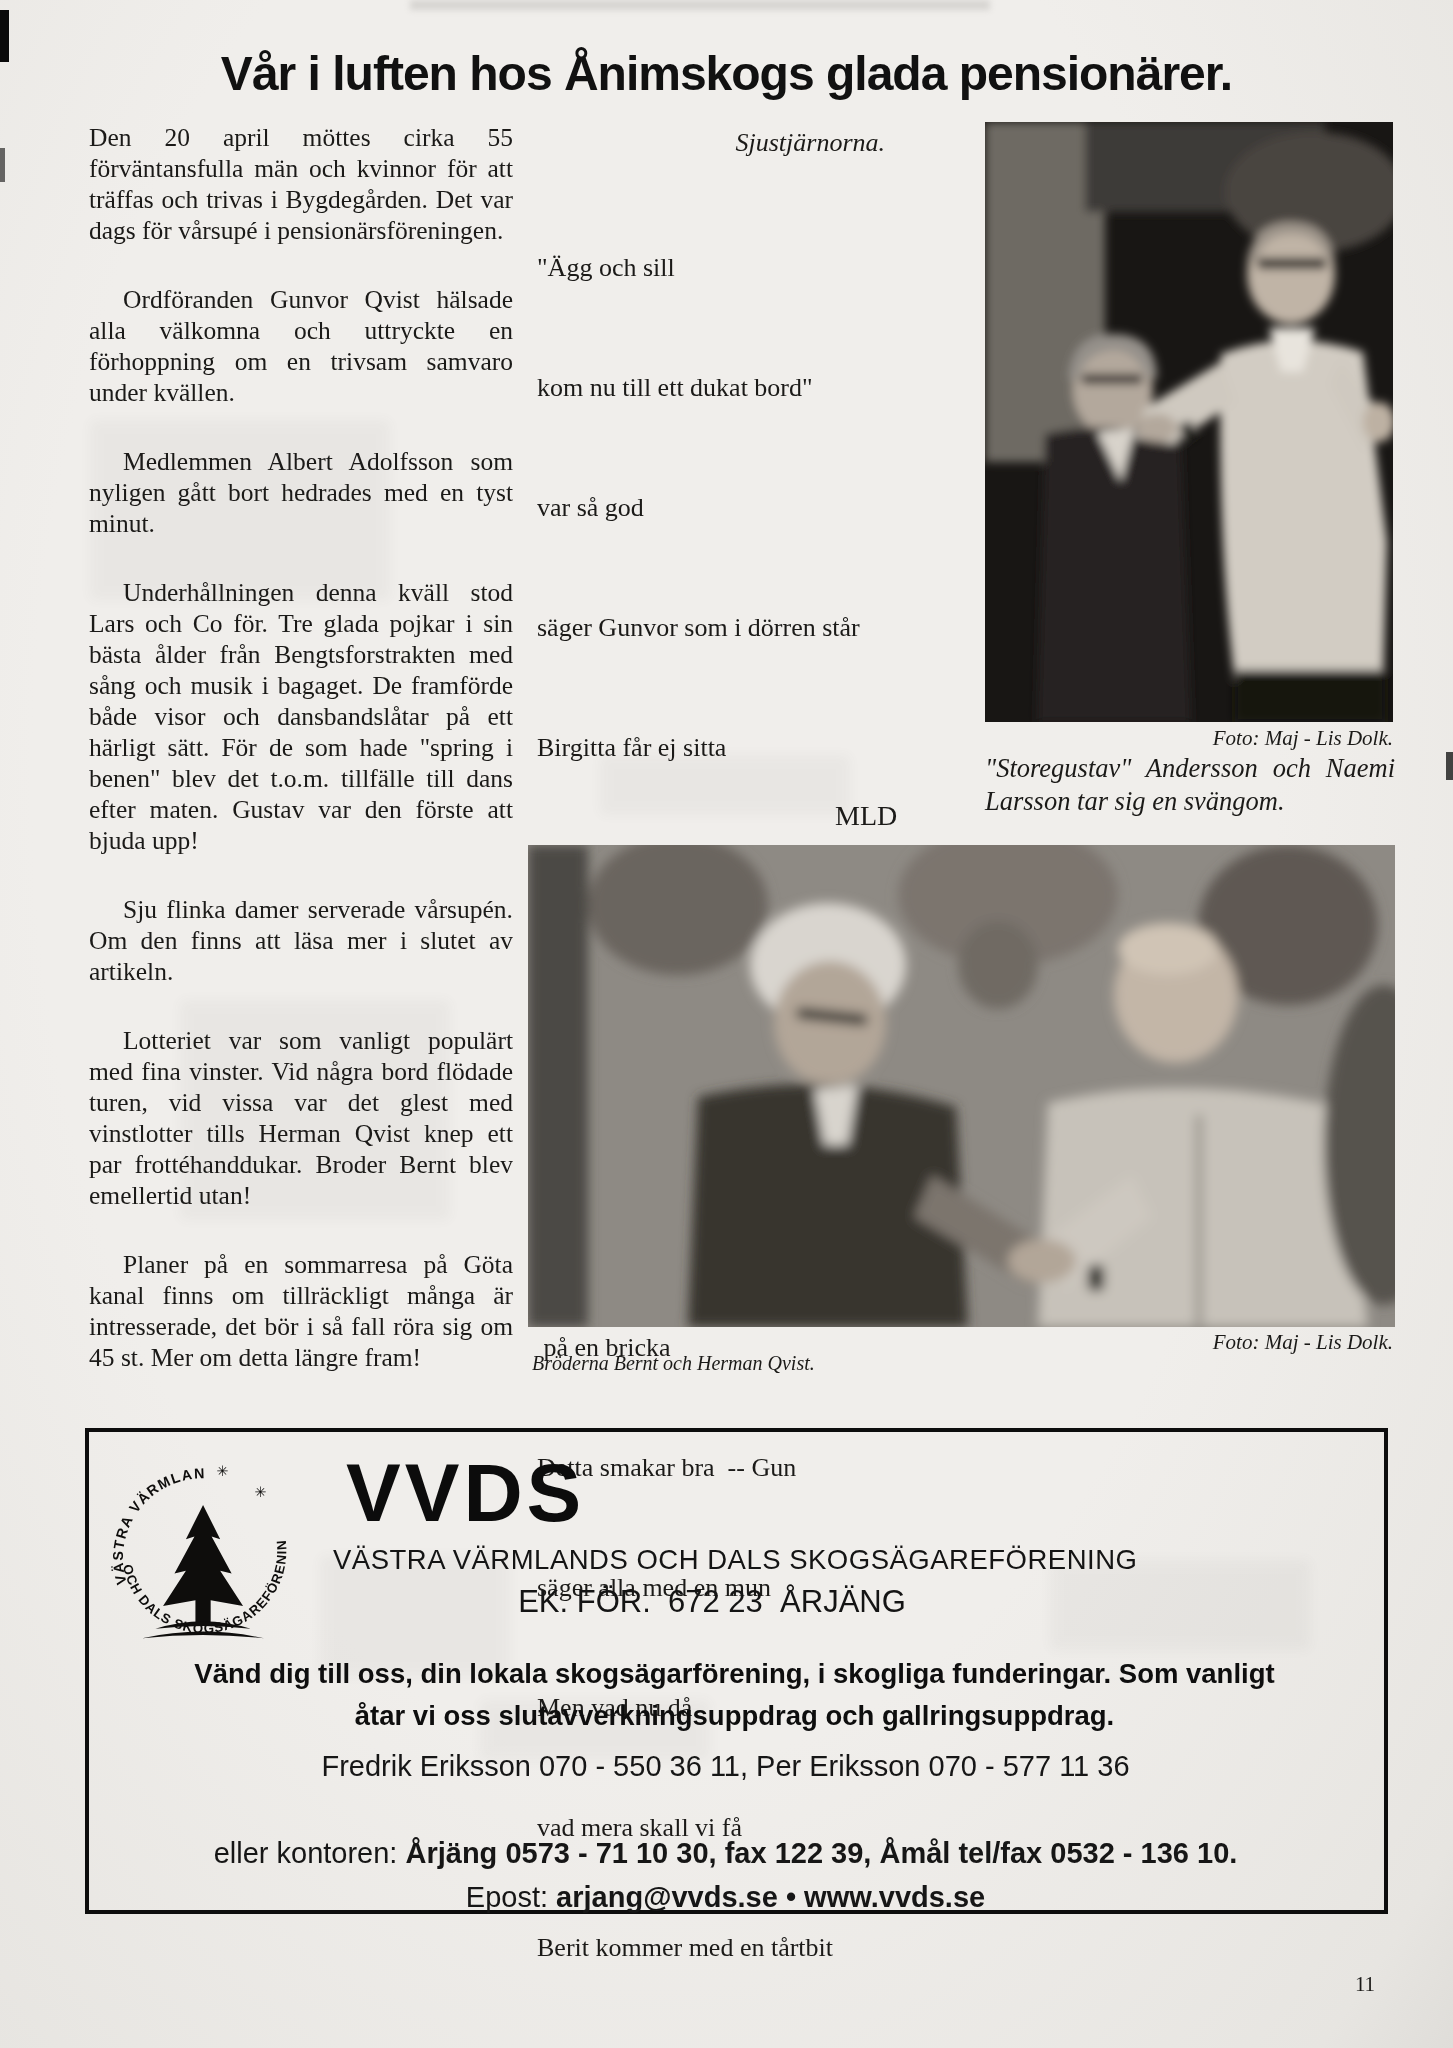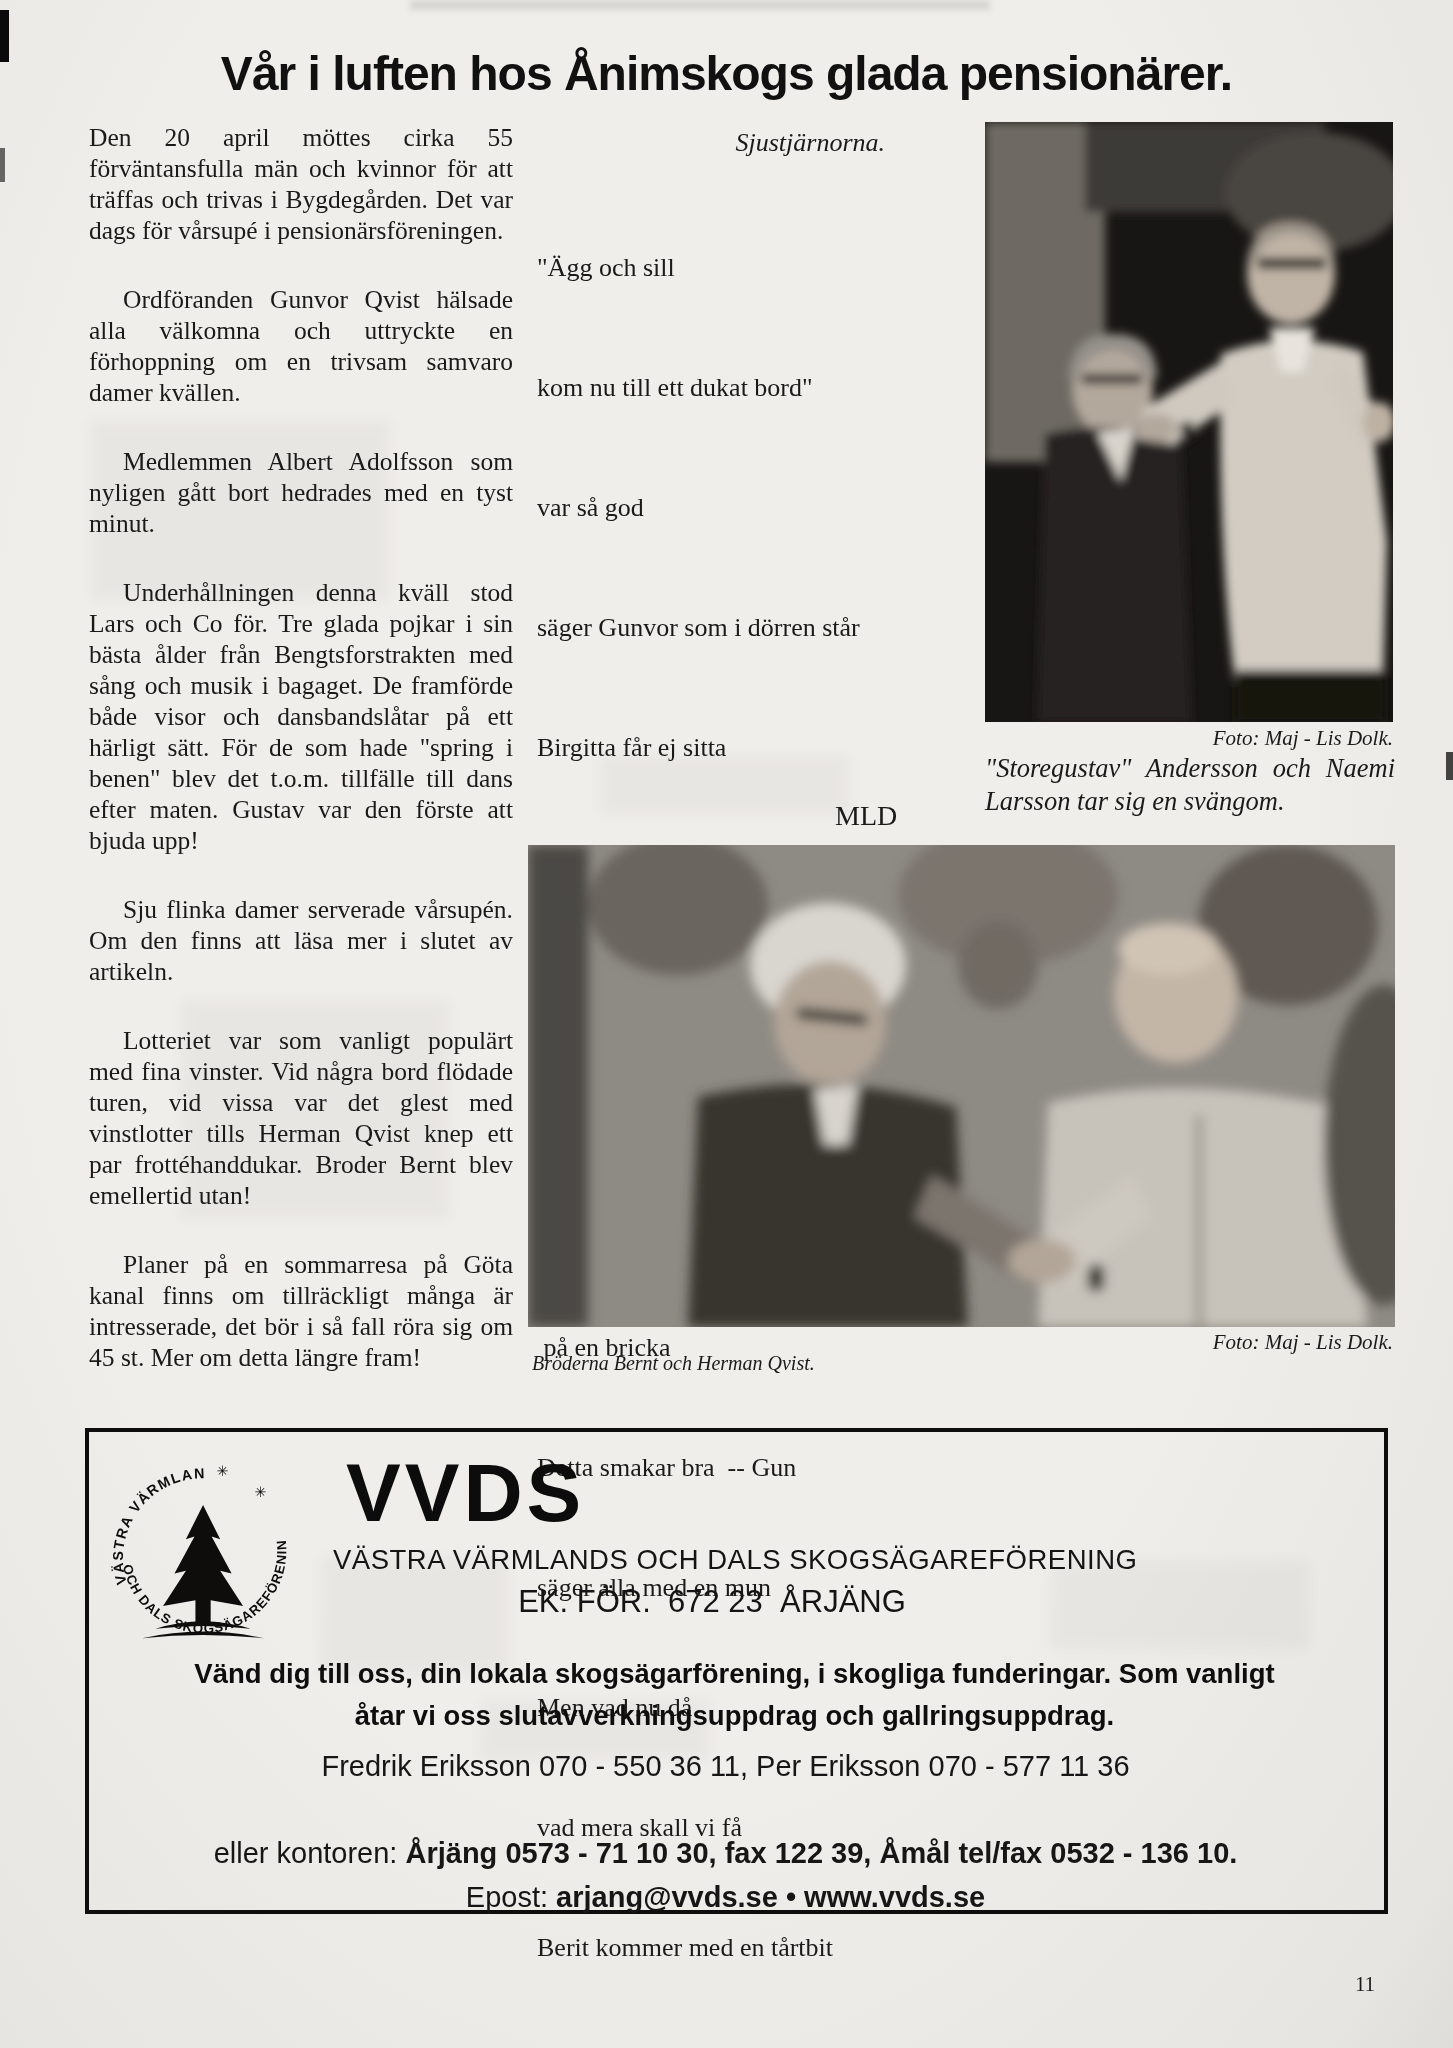--- a/index.html
+++ b/index.html
@@ -69,21 +69,21 @@
   <div class="ghost" style="left:600px;top:755px;width:250px;height:60px;"></div>
   <div class="ghost" style="left:180px;top:1000px;width:270px;height:220px;"></div>
   <div class="ghost" style="left:320px;top:1556px;width:190px;height:120px;"></div>
   <div class="ghost" style="left:480px;top:1700px;width:230px;height:60px;"></div>
   <div class="ghost" style="left:1050px;top:1560px;width:260px;height:90px;"></div>
 
   <div class="title">Vår i luften hos Ånimskogs glada pensionärer.</div>
 
   <div class="col-left">
     <p>Den 20 april möttes cirka 55 förväntansfulla män och kvinnor för att träffas och trivas i Bygdegården. Det var dags för vårsupé i pensionärsföreningen.</p>
-    <p class="ind">Ordföranden Gunvor Qvist hälsade alla välkomna och uttryckte en förhoppning om en trivsam samvaro damer kvällen.</p>
+    <p class="ind">Ordföranden Gunvor Qvist hälsade alla välkomna och uttryckte en förhoppning om en trivsam samvaro under kvällen.</p>
     <p class="ind">Medlemmen Albert Adolfsson som nyligen gått bort hedrades med en tyst minut.</p>
     <p class="ind">Underhållningen denna kväll stod Lars och Co för. Tre glada pojkar i sin bästa ålder från Bengtsforstrakten med sång och musik i bagaget. De framförde både visor och dansbandslåtar på ett härligt sätt. För de som hade "spring i benen" blev det t.o.m. tillfälle till dans efter maten. Gustav var den förste att bjuda upp!</p>
     <p class="ind">Sju flinka damer serverade vårsupén. Om den finns att läsa mer i slutet av artikeln.</p>
     <p class="ind">Lotteriet var som vanligt populärt med fina vinster. Vid några bord flödade turen, vid vissa var det glest med vinstlotter tills Herman Qvist knep ett par frottéhanddukar. Broder Bernt blev emellertid utan!</p>
     <p class="ind">Planer på en sommarresa på Göta kanal finns om tillräckligt många är intresserade, det bör i så fall röra sig om 45 st. Mer om detta längre fram!</p>
   </div>
 
   <div class="poem-title">Sjustjärnorna.</div>
   <div class="poem">
     <div>"Ägg och sill</div>

